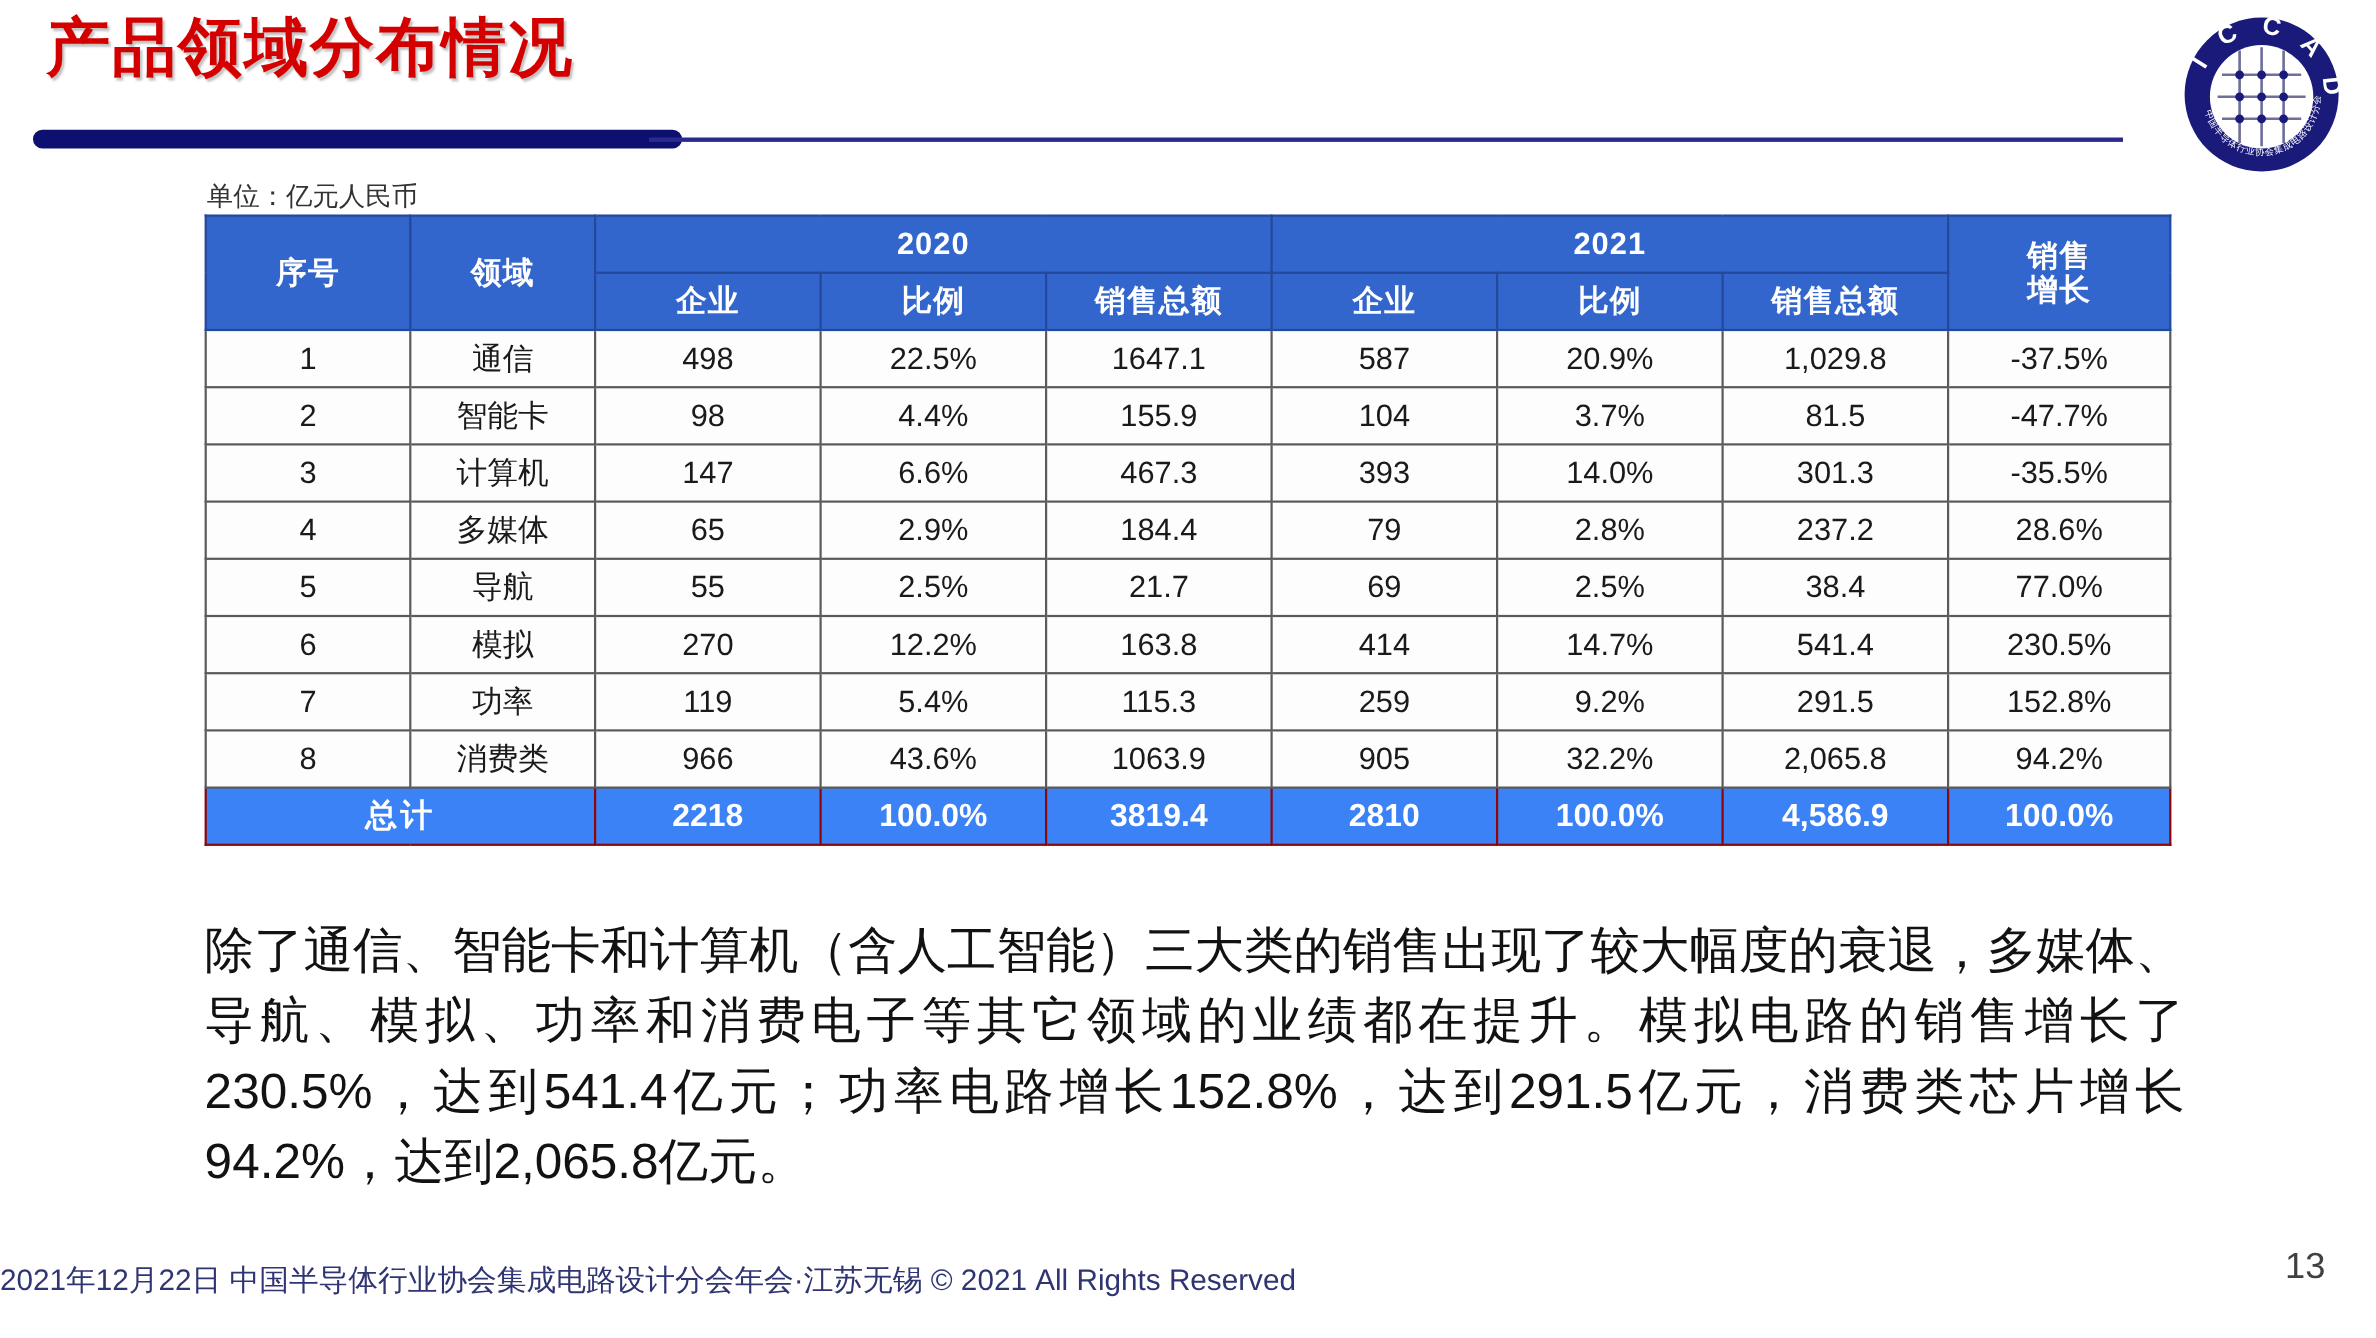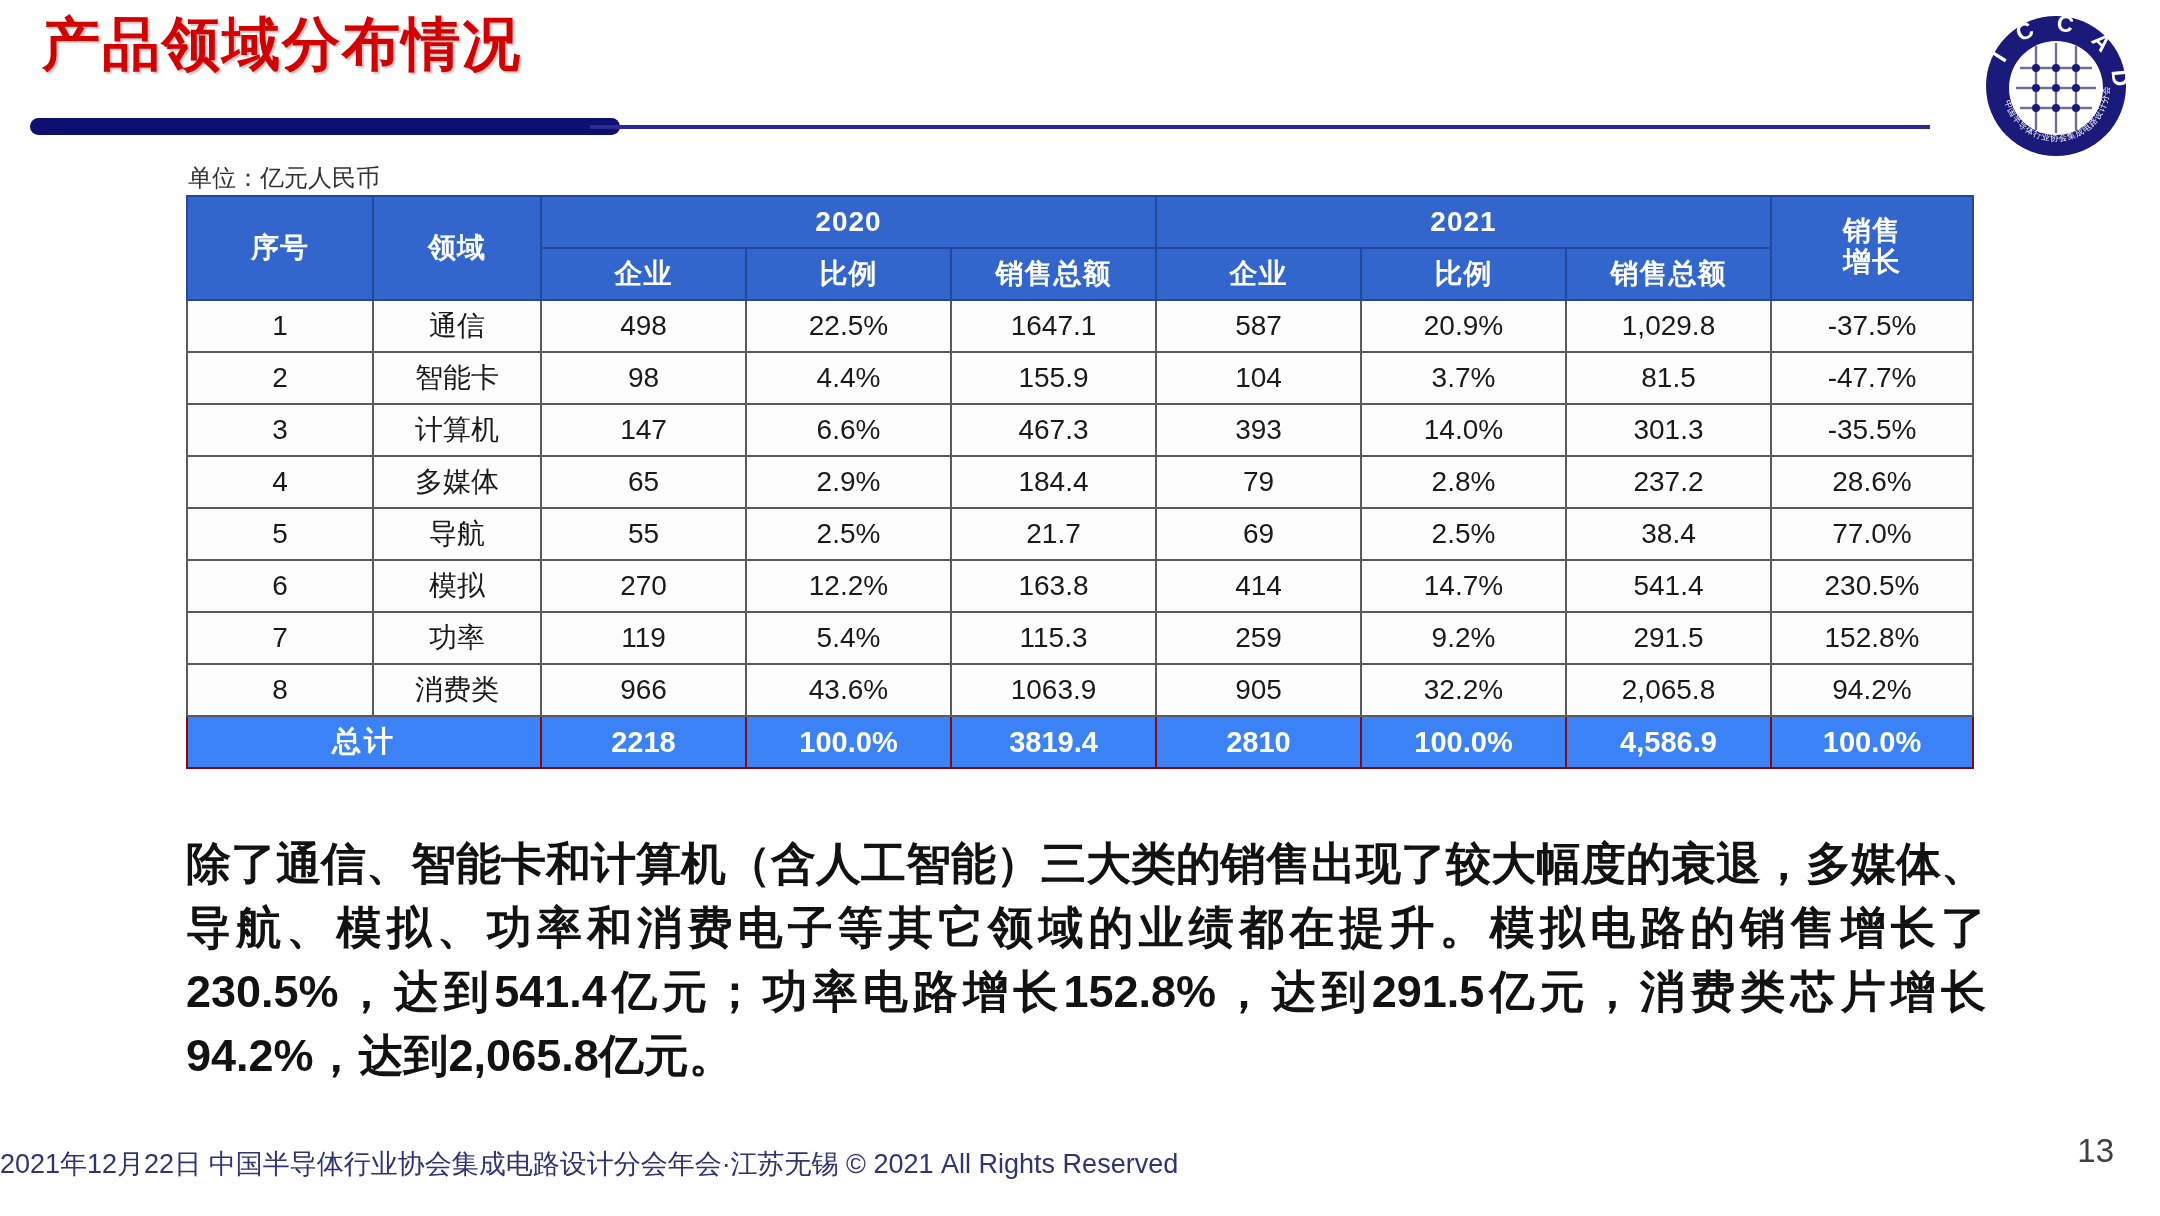--- a/index.html
+++ b/index.html
@@ -108,21 +108,21 @@
   }
   th.corner-seq { width: 186px; }
   th.corner-field { width: 168px; }
   th.c-firm { width: 192px; }
   th.c-ratio { width: 200px; }
   th.c-sales { width: 238px; }
   th.c-growth { width: 202px; }
 
   th.yearspan { font-size: 34px; height: 52px; }
   th.rowspan2 { font-size: 30px; }
-  th.growth-head { line-height: 1.12; font-size: 30px; padding: 4px 6px; font-family: Liberation Mono, monospace; }
+  th.growth-head { line-height: 1.12; font-size: 30px; padding: 4px 6px; }
 
   table.data tbody td { text-align: center; }
   td.num-right { text-align: right; padding-right: 22px; }
   td.seq { text-align: center; }
   td.field { text-align: center; }
 
   tr.total td {
     background: #3b82f6;
     color: #ffffff;
     font-weight: bold;
@@ -137,21 +137,21 @@
     position: absolute;
     left: 186px;
     top: 832px;
     width: 1800px;
     font-size: 45px;
     line-height: 1.42;
     color: #121212;
     letter-spacing: 0px;
     text-align: justify;
   }
-  .body-text p { margin: 0; font-weight: bold; }
+  .body-text p { margin: 0; }
 
   
   .footer {
     position: absolute;
     left: 0;
     top: 1146px;
     width: 2160px;
     text-align: left;
     font-size: 27px;
     color: #2f3472;

